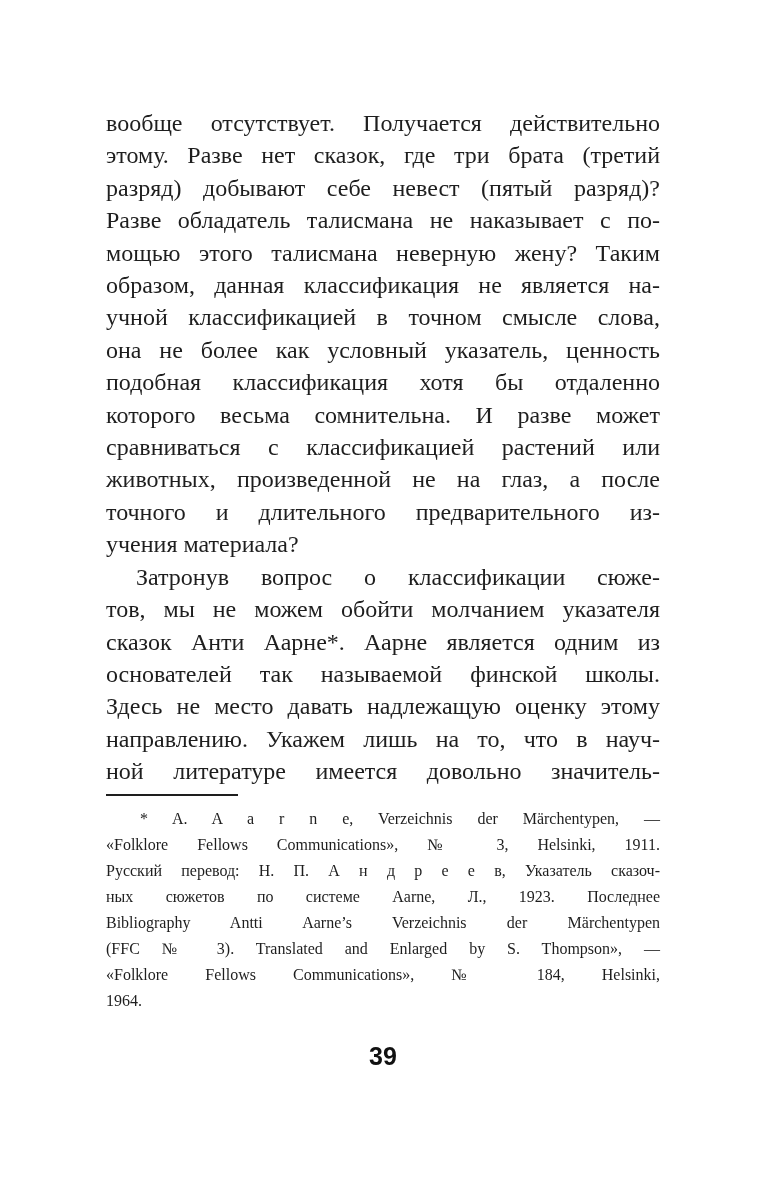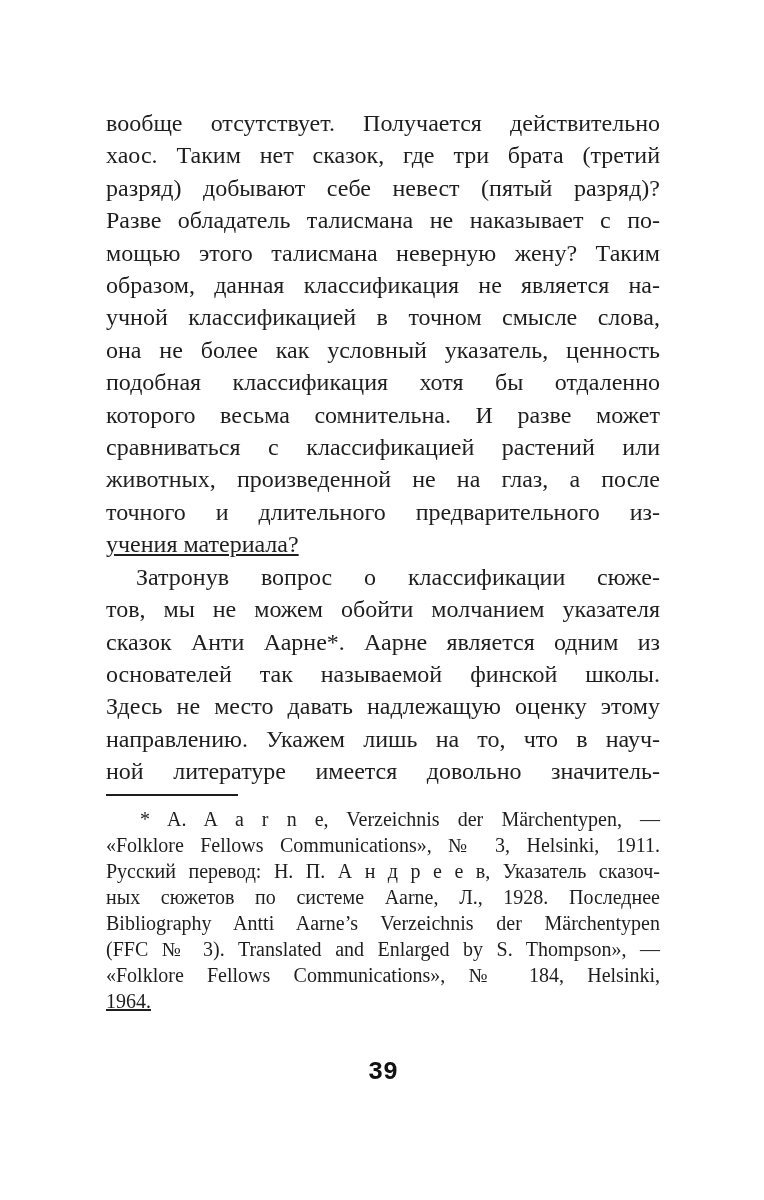--- a/index.html
+++ b/index.html
@@ -24,57 +24,56 @@
     font-size: 24px;
     line-height: 32.4px;
   }
   .line {
     text-align: justify;
     text-align-last: justify;
     white-space: normal;
   }
   .line.end {
     text-align-last: left;
-    text-decoration: underline;
   }
   .p2-first {
     text-indent: 30px;
   }
   .fn-rule {
     width: 132px;
     border: none;
     border-top: 2px solid var(--text-color, #1e1e1e);
     margin: 6px 0 10px 0;
   }
   .footnote {
-    font-size: 20px;
+    font-size: 16px;
     line-height: 26px;
   }
   .fn-first {
     text-indent: 34px;
   }
   .page-number {
-    margin-top: 44px;
+    margin-top: 28px;
     text-align: center;
-    font-family: Liberation Mono, monospace;
+    font-family: Liberation Sans, sans-serif;
     font-weight: 700;
     font-size: 25px;
     color: var(--page-number-color, #111111);
   }
 </style>
 </head>
 <body>
 
 <div class="page">
 
   <div class="text-block">
 
     <div class="para">
       <div class="line">вообще отсутствует. Получается действительно</div>
-      <div class="line">хаос. Таким нет сказок, где три брата (третий</div>
+      <div class="line">этому. Разве нет сказок, где три брата (третий</div>
       <div class="line">разряд) добывают себе невест (пятый разряд)?</div>
       <div class="line">Разве обладатель талисмана не наказывает с по-</div>
       <div class="line">мощью этого талисмана неверную жену? Таким</div>
       <div class="line">образом, данная классификация не является на-</div>
       <div class="line">учной классификацией в точном смысле слова,</div>
       <div class="line">она не более как условный указатель, ценность</div>
       <div class="line">подобная классификация хотя бы отдаленно</div>
       <div class="line">которого весьма сомнительна. И разве может</div>
       <div class="line">сравниваться с классификацией растений или</div>
       <div class="line">животных, произведенной не на глаз, а после</div>
@@ -93,21 +92,21 @@
     </div>
 
   </div>
 
   <hr class="fn-rule">
 
   <div class="footnote">
     <div class="line fn-first">* A. A a r n e, Verzeichnis der Märchentypen, —</div>
     <div class="line">«Folklore Fellows Communications», № 3, Helsinki, 1911.</div>
     <div class="line">Русский перевод: Н. П. А н д р е е в, Указатель сказоч-</div>
-    <div class="line">ных сюжетов по системе Aarne, Л., 1928. Последнее</div>
+    <div class="line">ных сюжетов по системе Aarne, Л., 1923. Последнее</div>
     <div class="line">Bibliography Antti Aarne’s Verzeichnis der Märchentypen</div>
     <div class="line">(FFC № 3). Translated and Enlarged by S. Thompson», —</div>
     <div class="line">«Folklore Fellows Communications», № 184, Helsinki,</div>
     <div class="line end">1964.</div>
   </div>
 
   <div class="page-number">39</div>
 
 </div>
 

